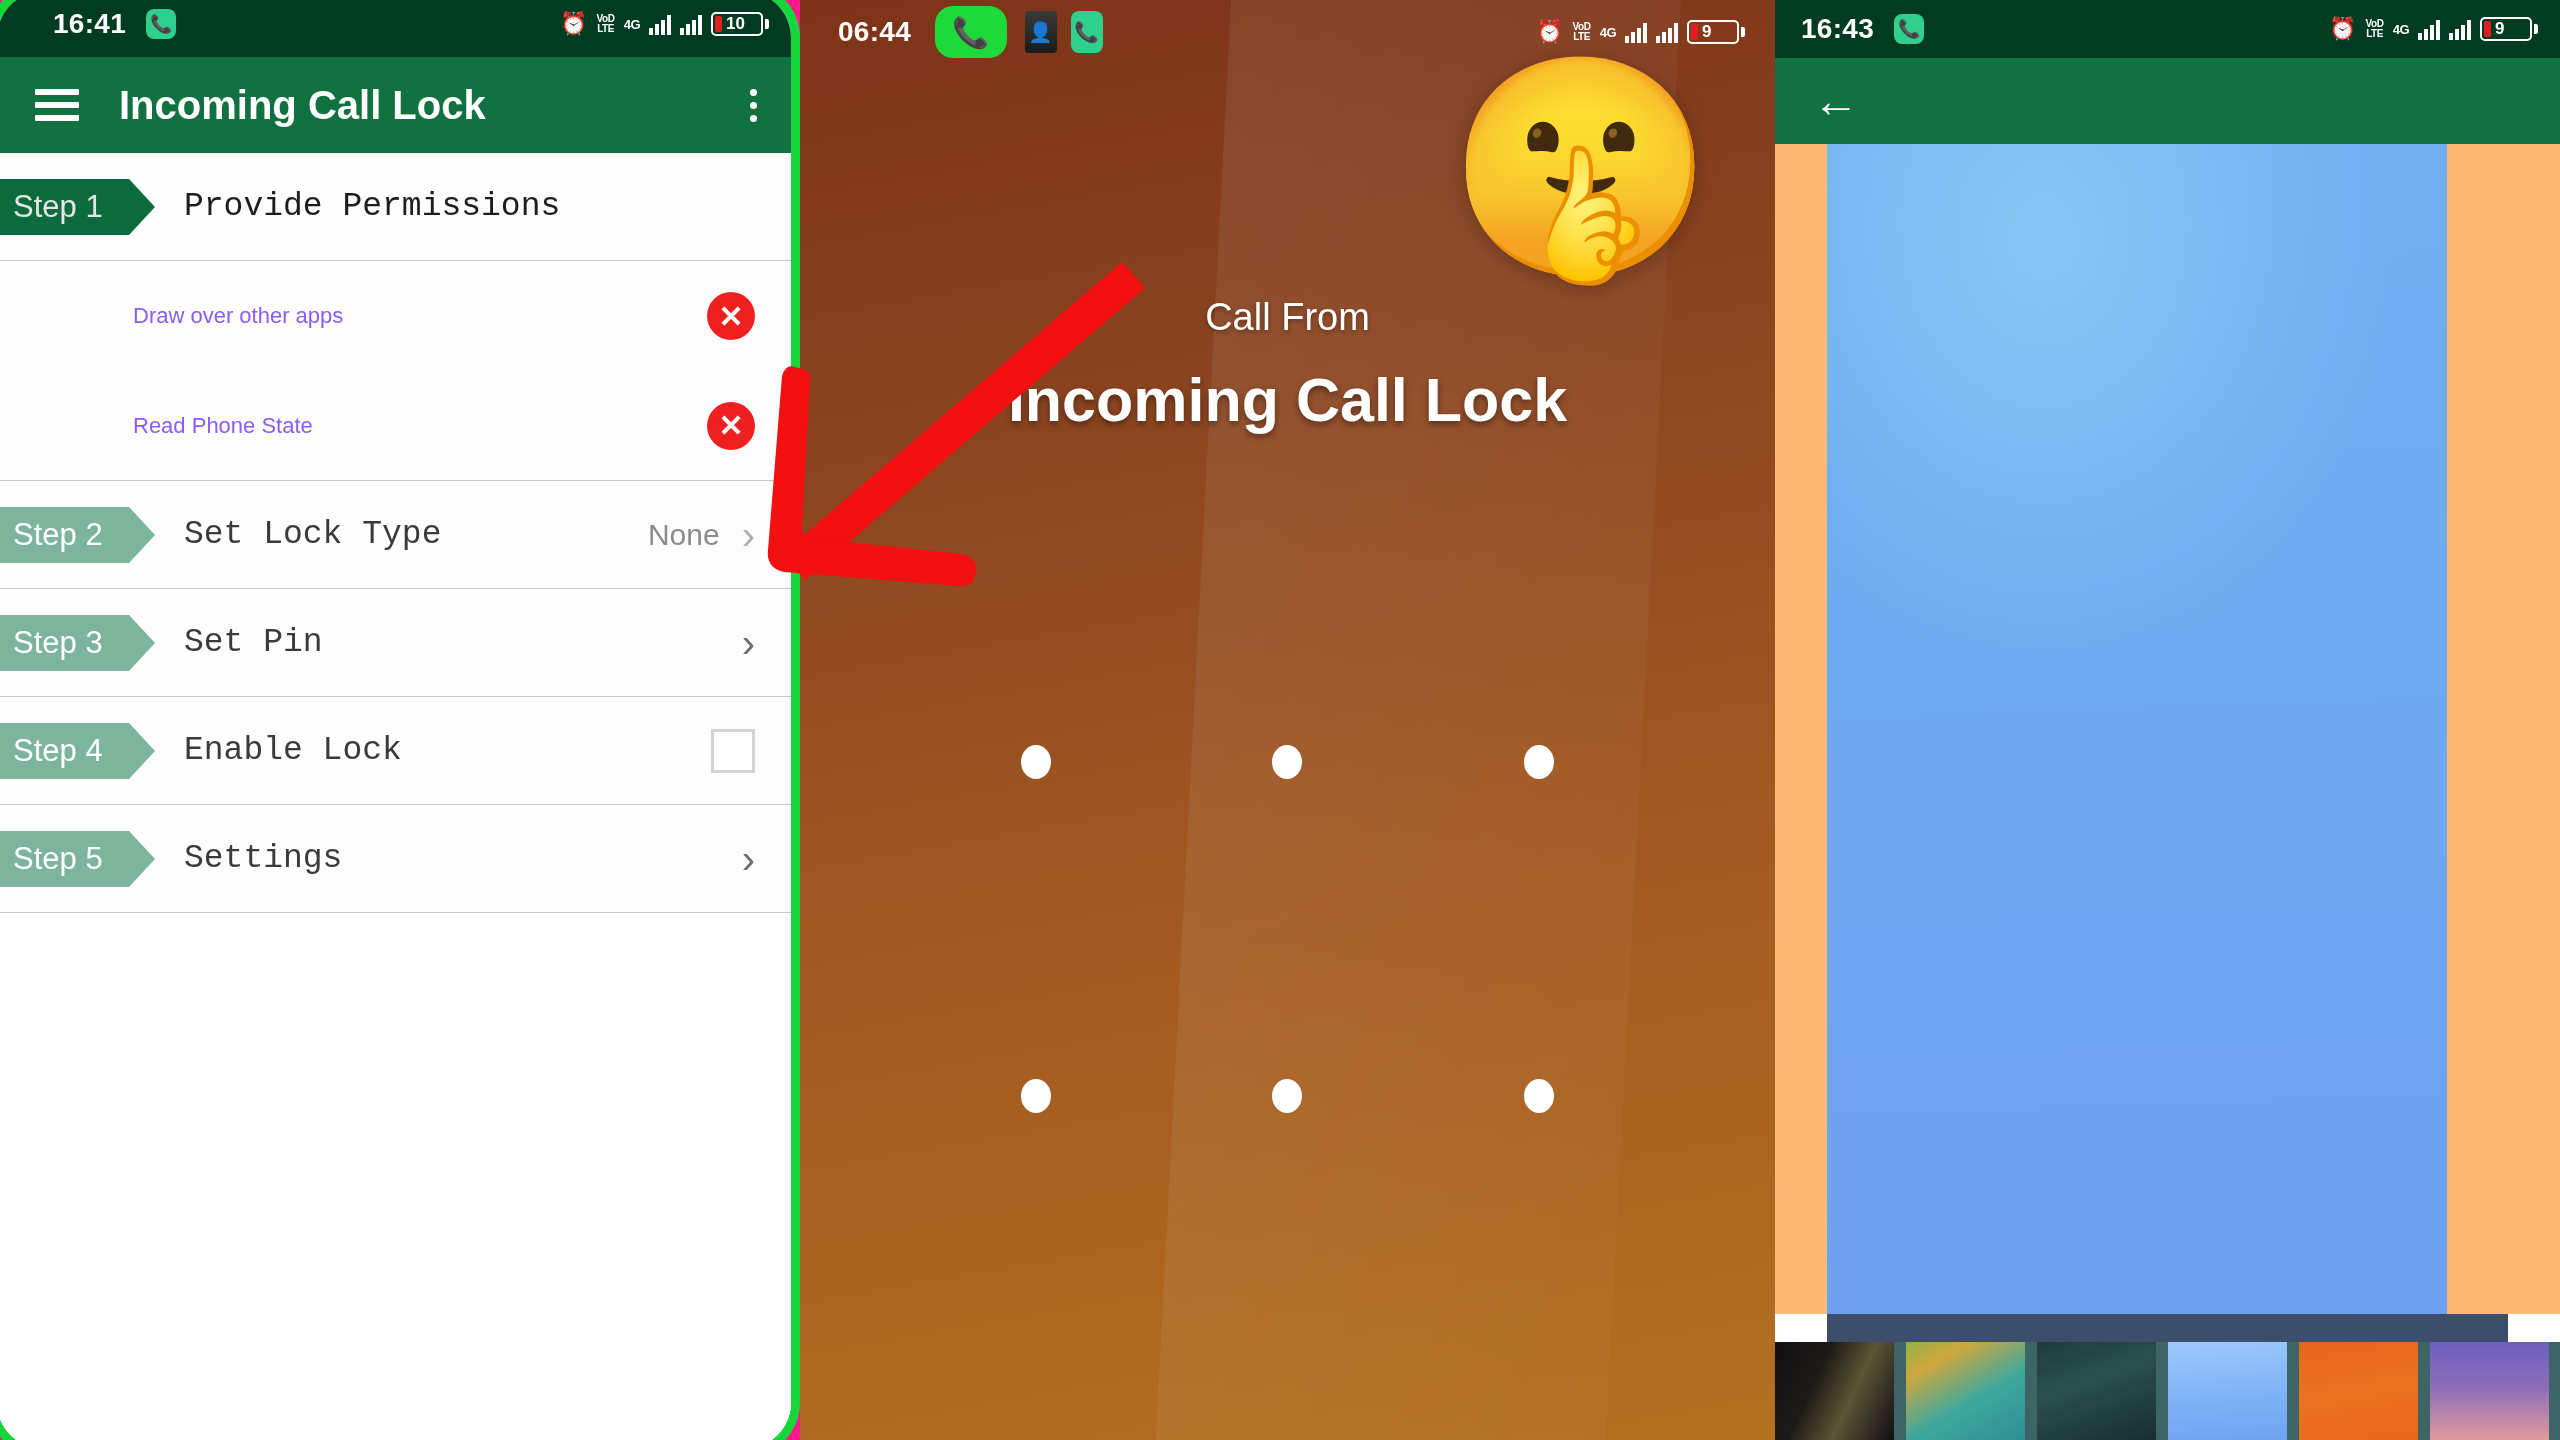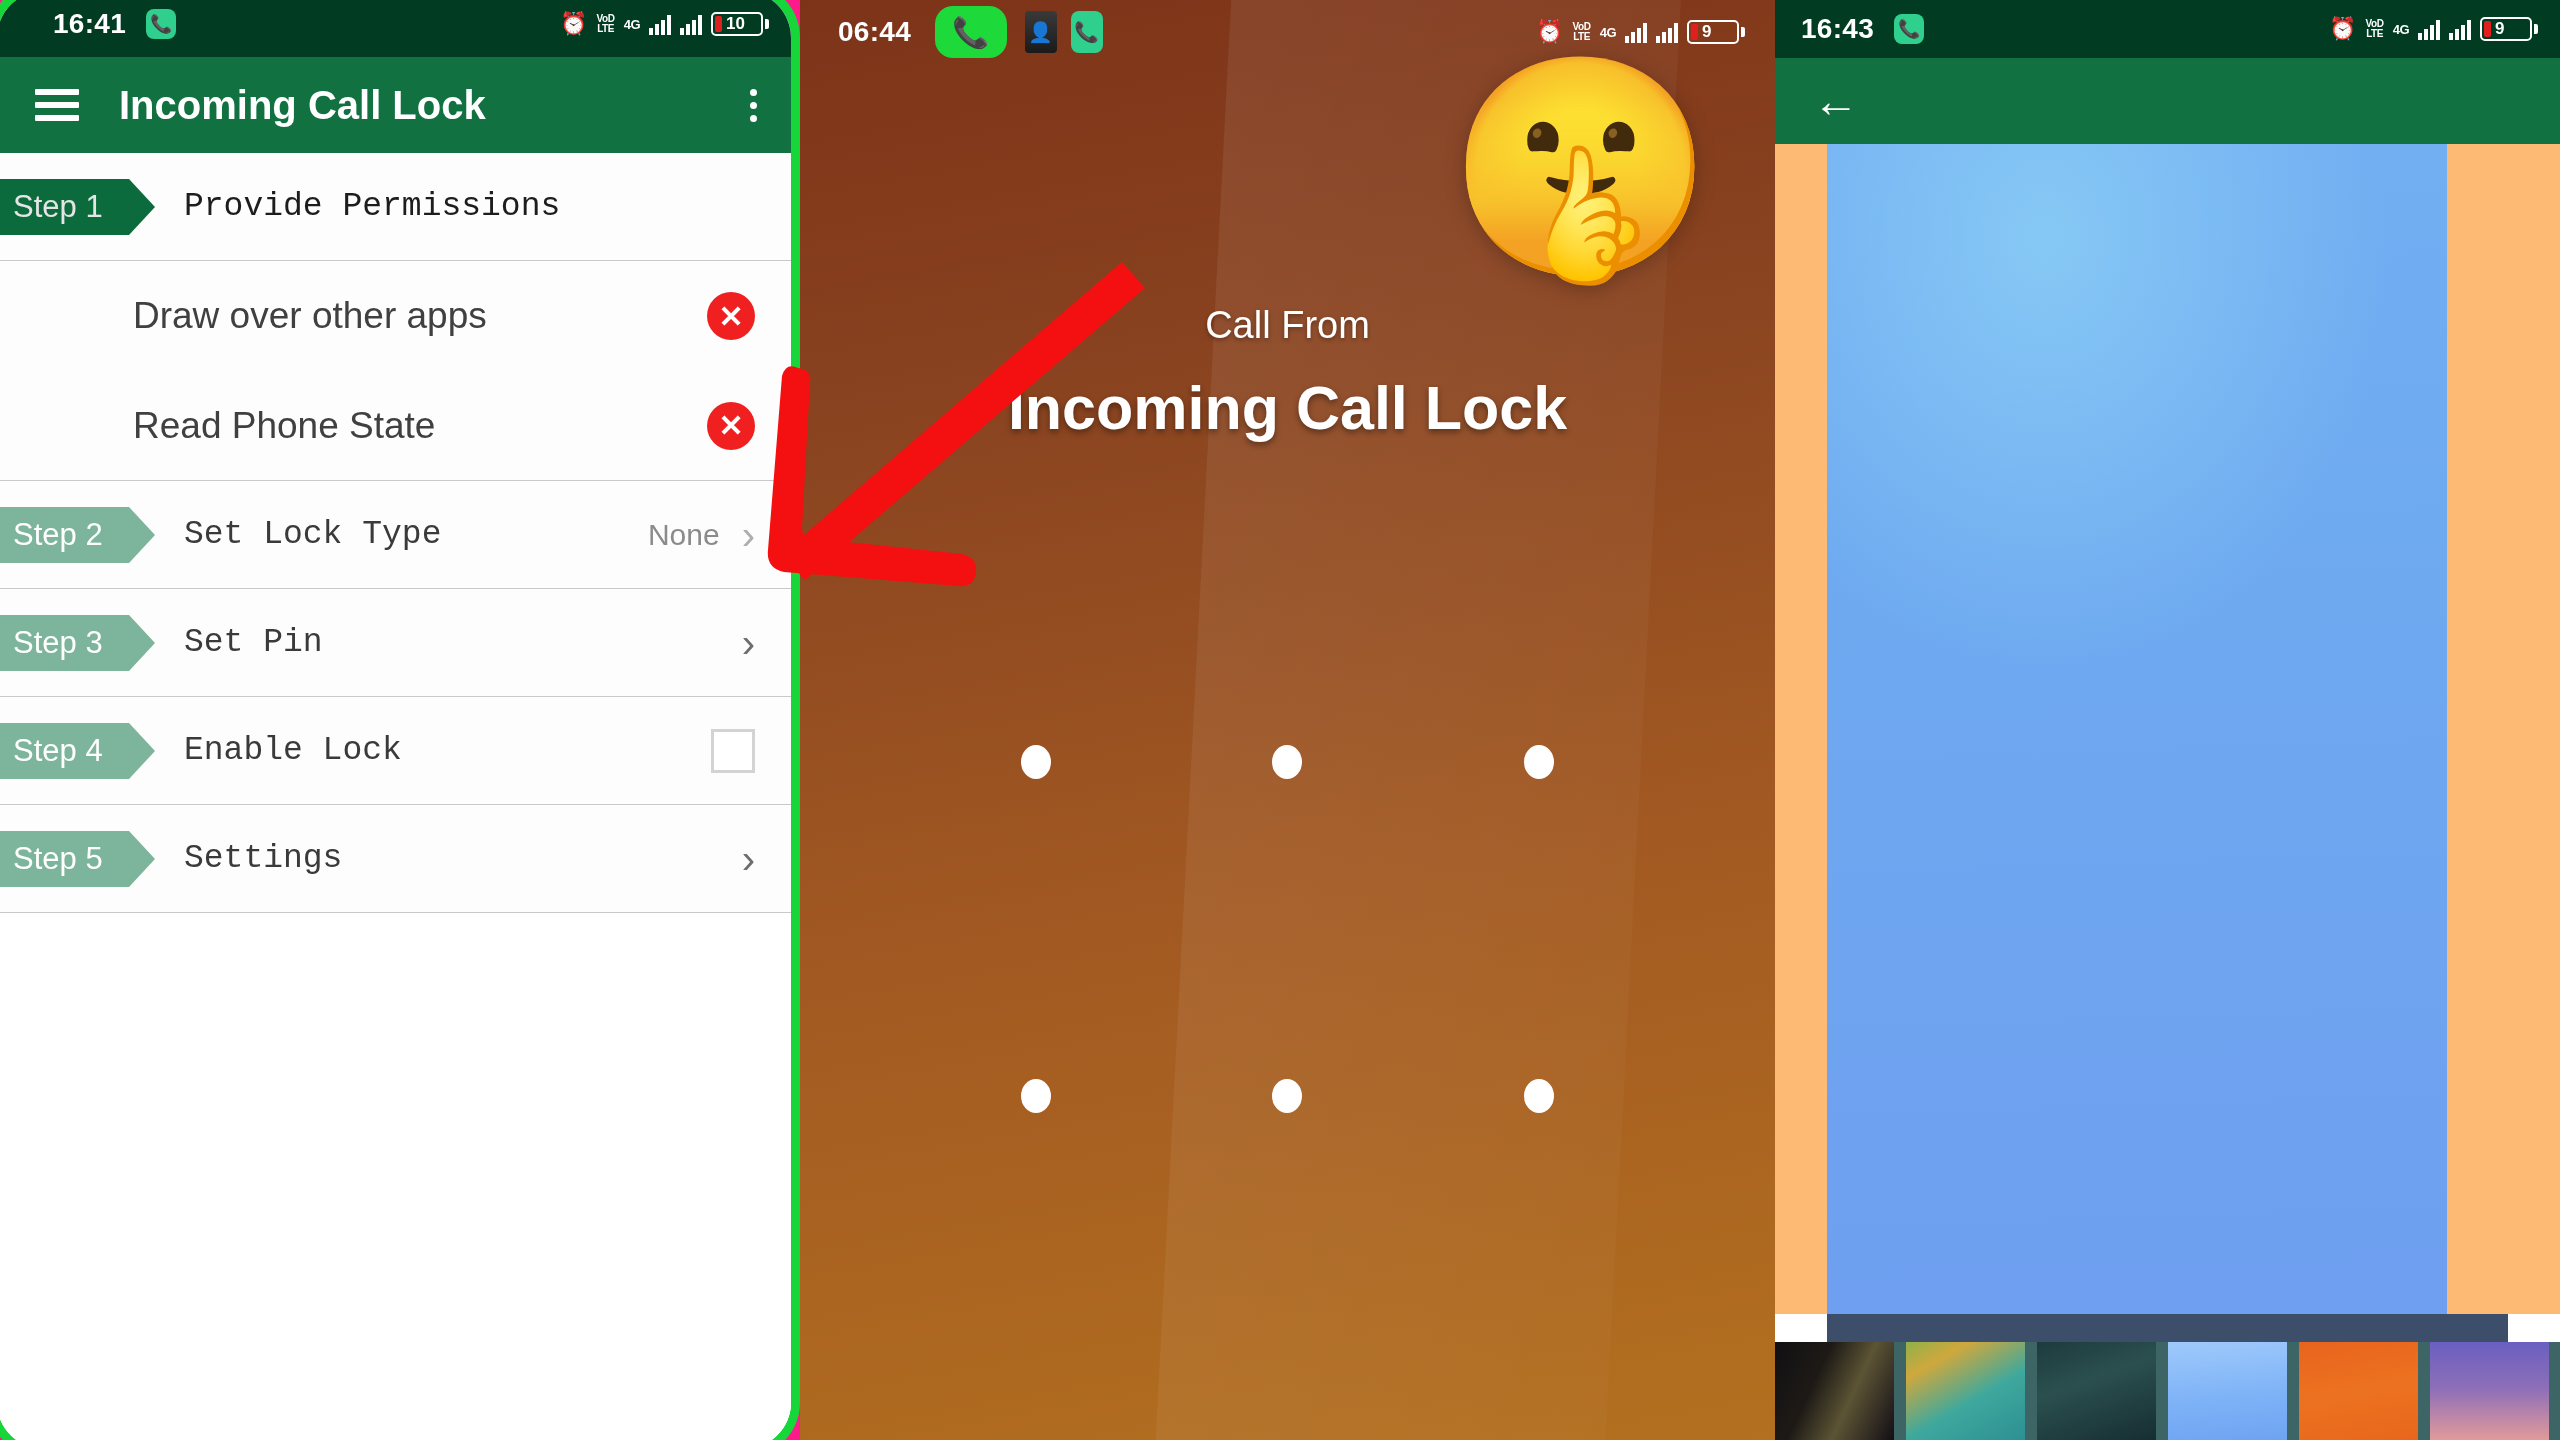--- a/index.html
+++ b/index.html
@@ -118,21 +118,21 @@
   .steptag.dark .tg { color:#e5e5e5;text-align:right; }
   .steptag.light { background:#7cb49c; color:#7cb49c; }
   .steptag.light .tg { color:#ffffff; }
   .steptag .tg { position:relative; z-index:2; }
 
   .row-label {
     font-size:33px; color:#1d1d1d; margin-left:55px; white-space:nowrap;font-family:Liberation Mono, monospace;
   }
   .row-label.muted { color:#3a3a3a; }
   .row-sub {
-    font-size:37px; color:#404040; margin-left:62px; white-space:nowrap;
+    font-size:22px; color:#8b5cf6; margin-left:62px; white-space:nowrap;
   }
   .row-value { margin-left:auto; font-size:30px; color:#8b8b8b; }
   .chev { margin-left:22px; font-size:40px; color:#6e6e6e; font-weight:400; line-height:1;}
   .chev.light { color:#aeaeae; }
   .xbadge {
     margin-left:auto; width:48px;height:48px;border-radius:50%;
     background:#f02020; color:#fff; font-size:30px; font-weight:700;
     display:flex;align-items:center;justify-content:center;
   }
   .cbox { margin-left:auto; width:44px;height:44px;border:3px solid #d3d3d3;background:#fff;}
@@ -164,21 +164,21 @@
   .p2-contacticon{
     width:32px;height:42px;border-radius:4px;margin-left:18px;
     background:linear-gradient(180deg,#3a3a3a,#1a1a1a);
     display:flex;align-items:center;justify-content:center;font-size:20px;color:#ddd;
   }
   .p2-appicon{
     width:32px;height:42px;border-radius:8px;background:#2fcf8d;margin-left:14px;
     display:flex;align-items:center;justify-content:center;font-size:20px;color:#fff;
   }
   .p2-content{
-    position:absolute;left:0;right:0;top:304px;z-index:3;text-align:center;color:#fff;
+    position:absolute;left:0;right:0;top:296px;z-index:3;text-align:center;color:#fff;
   }
   .p2-callfrom{ font-size:38px; font-weight:400; text-shadow:0 2px 4px rgba(0,0,0,.35);}
   .p2-appname{ font-size:61px; font-weight:700; margin-top:26px; text-shadow:0 3px 6px rgba(0,0,0,.4);}
   .p2-prompt{ font-size:38px; font-weight:400; margin-top:28px; text-shadow:0 2px 4px rgba(0,0,0,.35);}
   .p2-emoji{
     position:absolute; right:60px; top:60px; font-size:215px; line-height:1; z-index:3;
     filter: drop-shadow(0 4px 10px rgba(0,0,0,.25));
   }
   .p2-pattern{
     position:absolute; left:0; right:0; top:745px; z-index:3;

